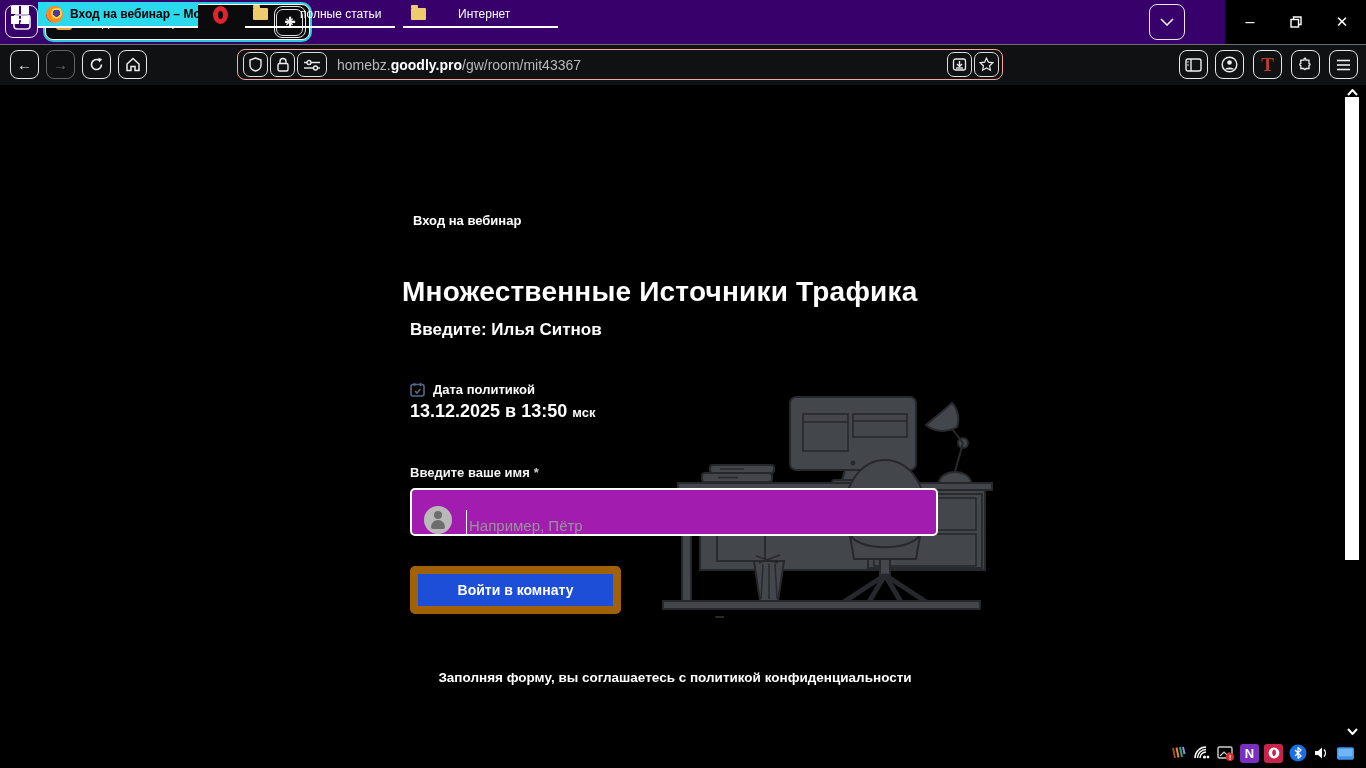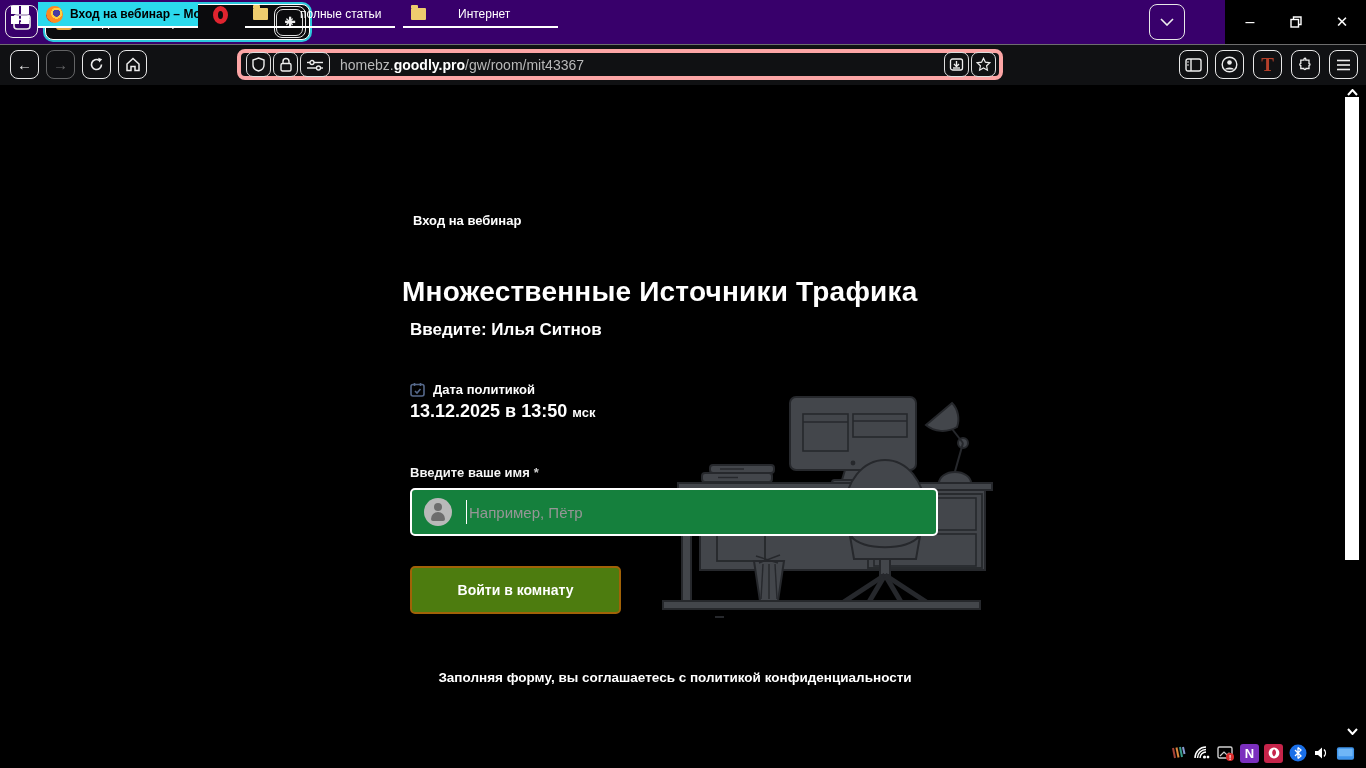--- a/index.html
+++ b/index.html
@@ -20,50 +20,50 @@
   .tab-title{color:#f2f2f2;font-size:12.5px;margin-left:9px;flex:1;white-space:nowrap;overflow:hidden;}
   .tab-close{width:25px;height:25px;border:1px solid #ddd;border-radius:7px;display:flex;
              align-items:center;justify-content:center;color:#eee;font-size:12px;}
   .winbtn{width:34px;height:30px;top:7px;display:flex;align-items:center;justify-content:center;color:#fff;}
 
   
   .navbar{left:0;top:44px;width:1366px;height:41px;background:#101113;border-top:1px solid #6e6e6e;
           box-sizing:border-box;}
   .navbtn{width:29px;height:29px;top:6px;font-size:15px;}
   .navbtn.disabled{border-color:rgba(255,255,255,.35);color:rgba(255,255,255,.35);}
-  .urlbar{left:237px;top:5px;width:766px;height:31px;box-sizing:border-box;border:4px solid #fca5a5;
+  .urlbar{left:237px;top:5px;width:766px;height:31px;box-sizing:border-box;border:1px solid #fca5a5;
           border-radius:8px;display:flex;align-items:center;padding:0 3px;}
   .mini{width:25px;height:25px;box-sizing:border-box;border:1px solid #ddd;border-radius:7px;
         display:flex;align-items:center;justify-content:center;margin-left:2px;}
   .url-text{margin-left:10px;font-size:14px;color:#b9b9b9;white-space:nowrap;flex:1;}
   .url-text b{color:#fff;}
   svg.ic{display:block;}
 
   
   .content{left:0;top:85px;width:1366px;height:653px;background:#000;color:#fff;}
   .kicker{left:413px;top:128px;font-size:13px;font-weight:bold;}
   .title{left:402px;top:191px;font-size:28px;font-weight:bold;letter-spacing:.2px;}
   .host{left:410px;top:235px;font-size:17px;font-weight:bold;}
   .date-row{left:410px;top:297px;display:flex;align-items:center;gap:8px;}
   .date-label{font-size:13px;font-weight:bold;}
   .date-value{left:410px;top:316px;font-size:18px;font-weight:bold;}
   .date-tz{font-size:13px;font-weight:bold;}
   .name-label{left:410px;top:380px;font-size:13px;font-weight:bold;color:#f5f5f5;}
   .req{color:#cfcfcf;margin-left:4px;}
-  .name-input-wrap{left:410px;top:403px;width:528px;height:48px;box-sizing:border-box;background:#15803d;
-                   border:2px solid #fff;border-radius:5px;z-index:3;display:flex;align-items:center;}
+  .name-input-wrap{left:410px;top:403px;width:528px;height:48px;box-sizing:border-box;background:#a21caf;
+                   border:2px solid #fff;border-radius:5px;z-index:3;display:flex;align-items:flex-end;}
   .avatar{width:28px;height:28px;border-radius:50%;background:#b9b9b9;margin-left:12px;position:relative;flex:0 0 28px;}
   .avatar:before{content:"";position:absolute;left:10px;top:5px;width:8px;height:8px;border-radius:50%;background:#6d6d6d;}
   .avatar:after{content:"";position:absolute;left:7px;top:14px;width:14px;height:9px;border-radius:7px 7px 2px 2px;background:#6d6d6d;}
   .caret{width:1px;height:24px;background:#fff;margin-left:14px;}
   .name-input{flex:1;background:transparent;border:none;outline:none;color:#ddd;font-size:15px;
               font-family:"Liberation Sans",sans-serif;padding:0 8px 0 2px;}
   .name-input::placeholder{color:#969696;}
-  .enter-btn{left:410px;top:481px;width:211px;height:48px;box-sizing:border-box;background:#4d7c0f;
-             border:2px solid #a16207;border-radius:5px;color:#fff;font-size:14px;font-weight:bold;
+  .enter-btn{left:410px;top:481px;width:211px;height:48px;box-sizing:border-box;background:#1d4ed8;
+             border:8px solid #a16207;border-radius:5px;color:#fff;font-size:14px;font-weight:bold;
              display:flex;align-items:center;justify-content:center;z-index:3;
              font-family:"Liberation Sans",sans-serif;}
   .footer-note{left:200px;top:585px;width:950px;text-align:center;font-size:13.5px;font-weight:bold;color:#fff;}
   .illu{left:660px;top:306px;z-index:1;}
 
   
   .scrollbar{left:1345px;top:85px;width:15px;height:653px;background:#000;}
   .sb-thumb{left:0px;top:12px;width:14px;height:463px;background:#fff;}
   .sb-arrow{left:0;width:14px;height:12px;display:flex;align-items:center;justify-content:center;color:#fff;}
 

